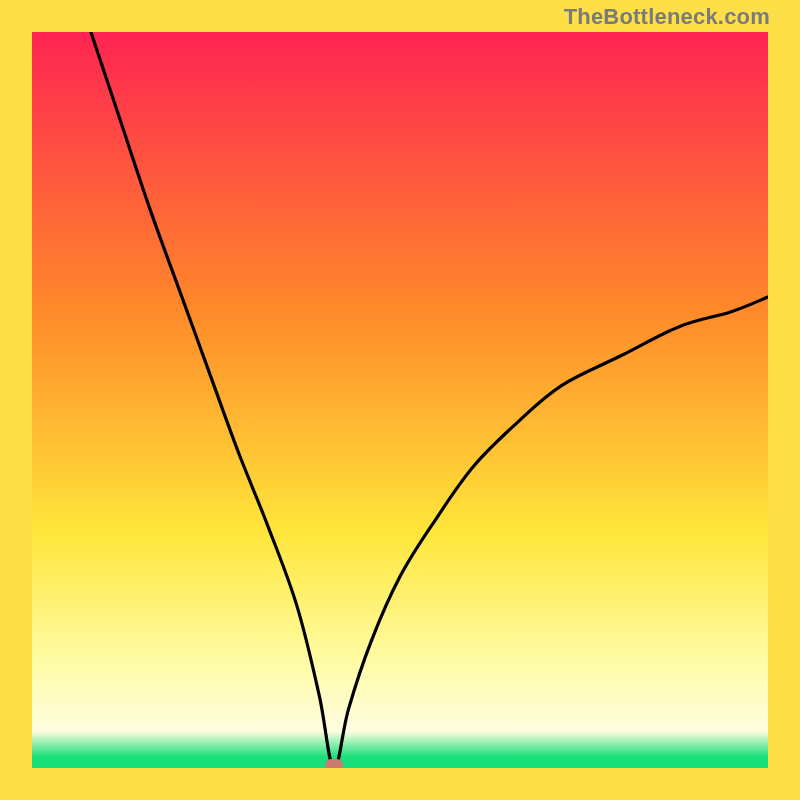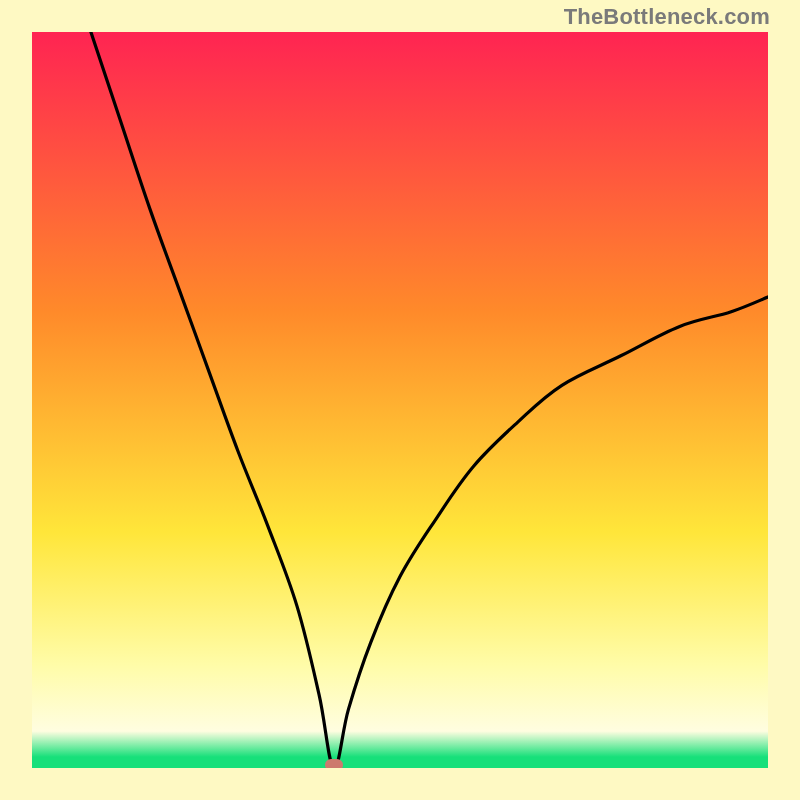--- a/index.html
+++ b/index.html
@@ -9,21 +9,21 @@
     height: 800px;
     background: #000;
     overflow: hidden;
   }
   .frame {
     position: absolute;
     left: 0;
     top: 0;
     width: 800px;
     height: 800px;
-    background: #fef9c3;
+    background: #fde047;
   }
   .plot-area {
     position: absolute;
     left: 32px;
     top: 32px;
     width: 736px;
     height: 736px;
     overflow: hidden;
   }
   .gradient {

